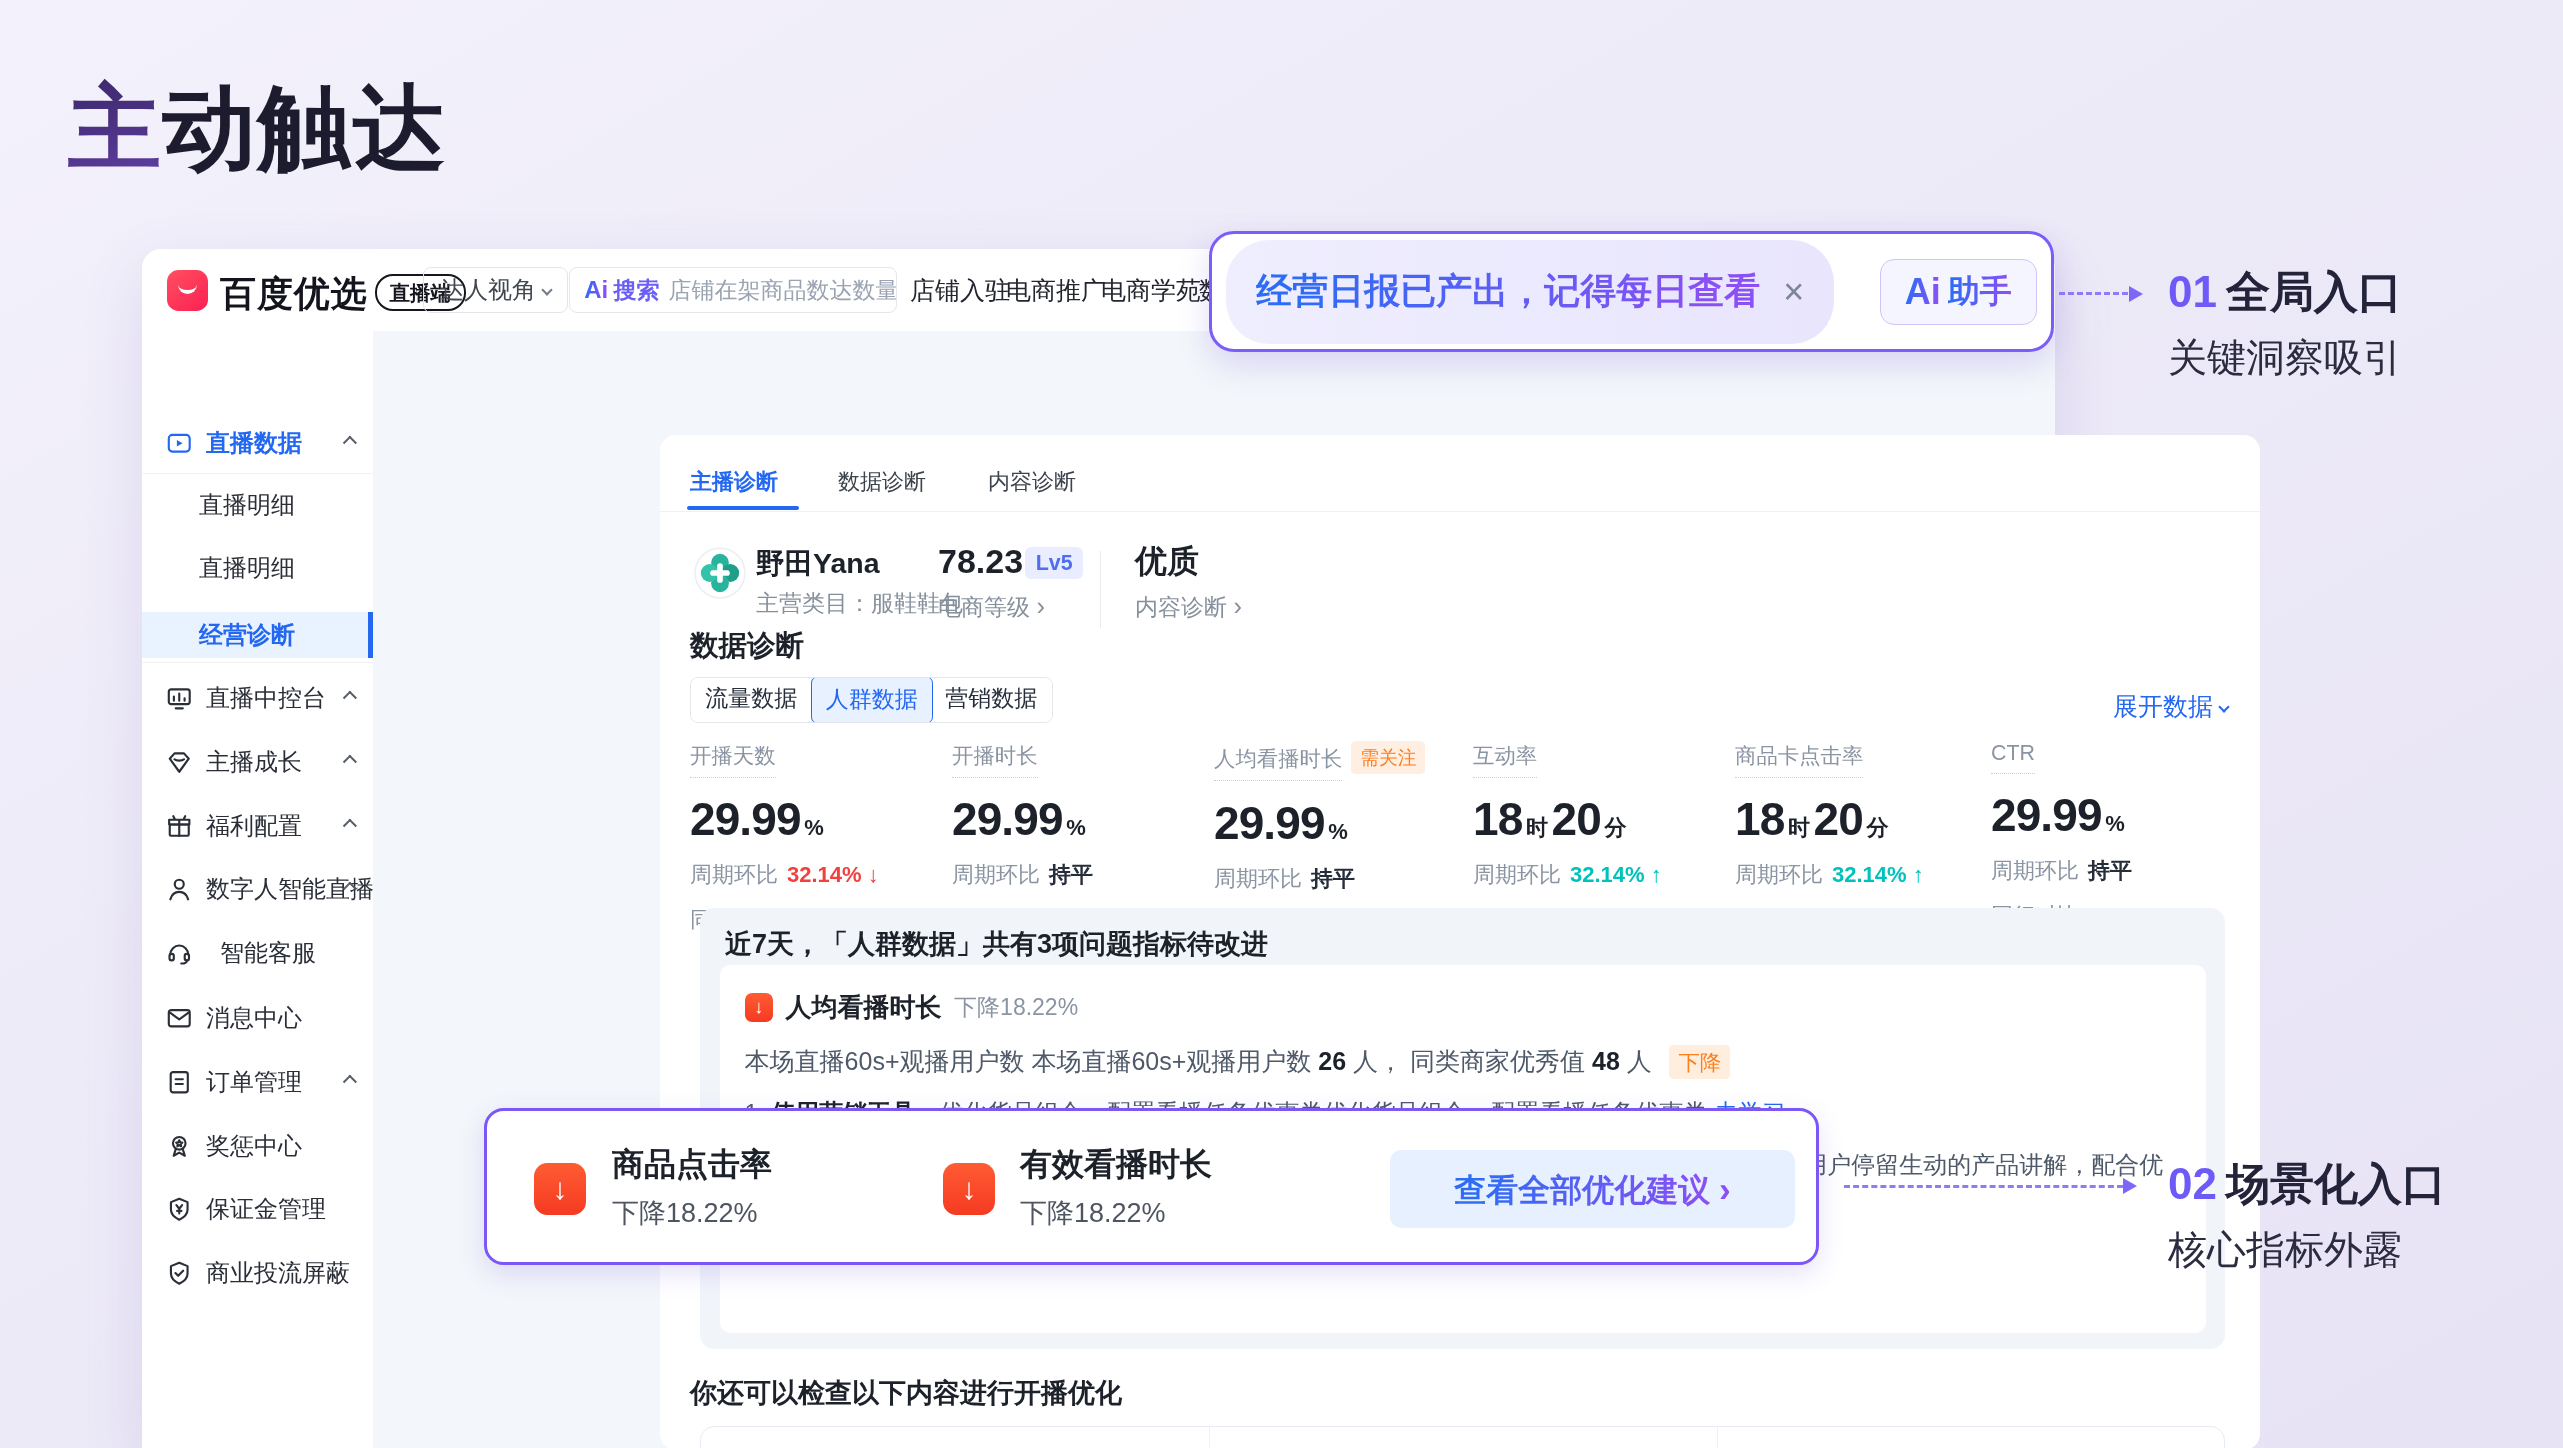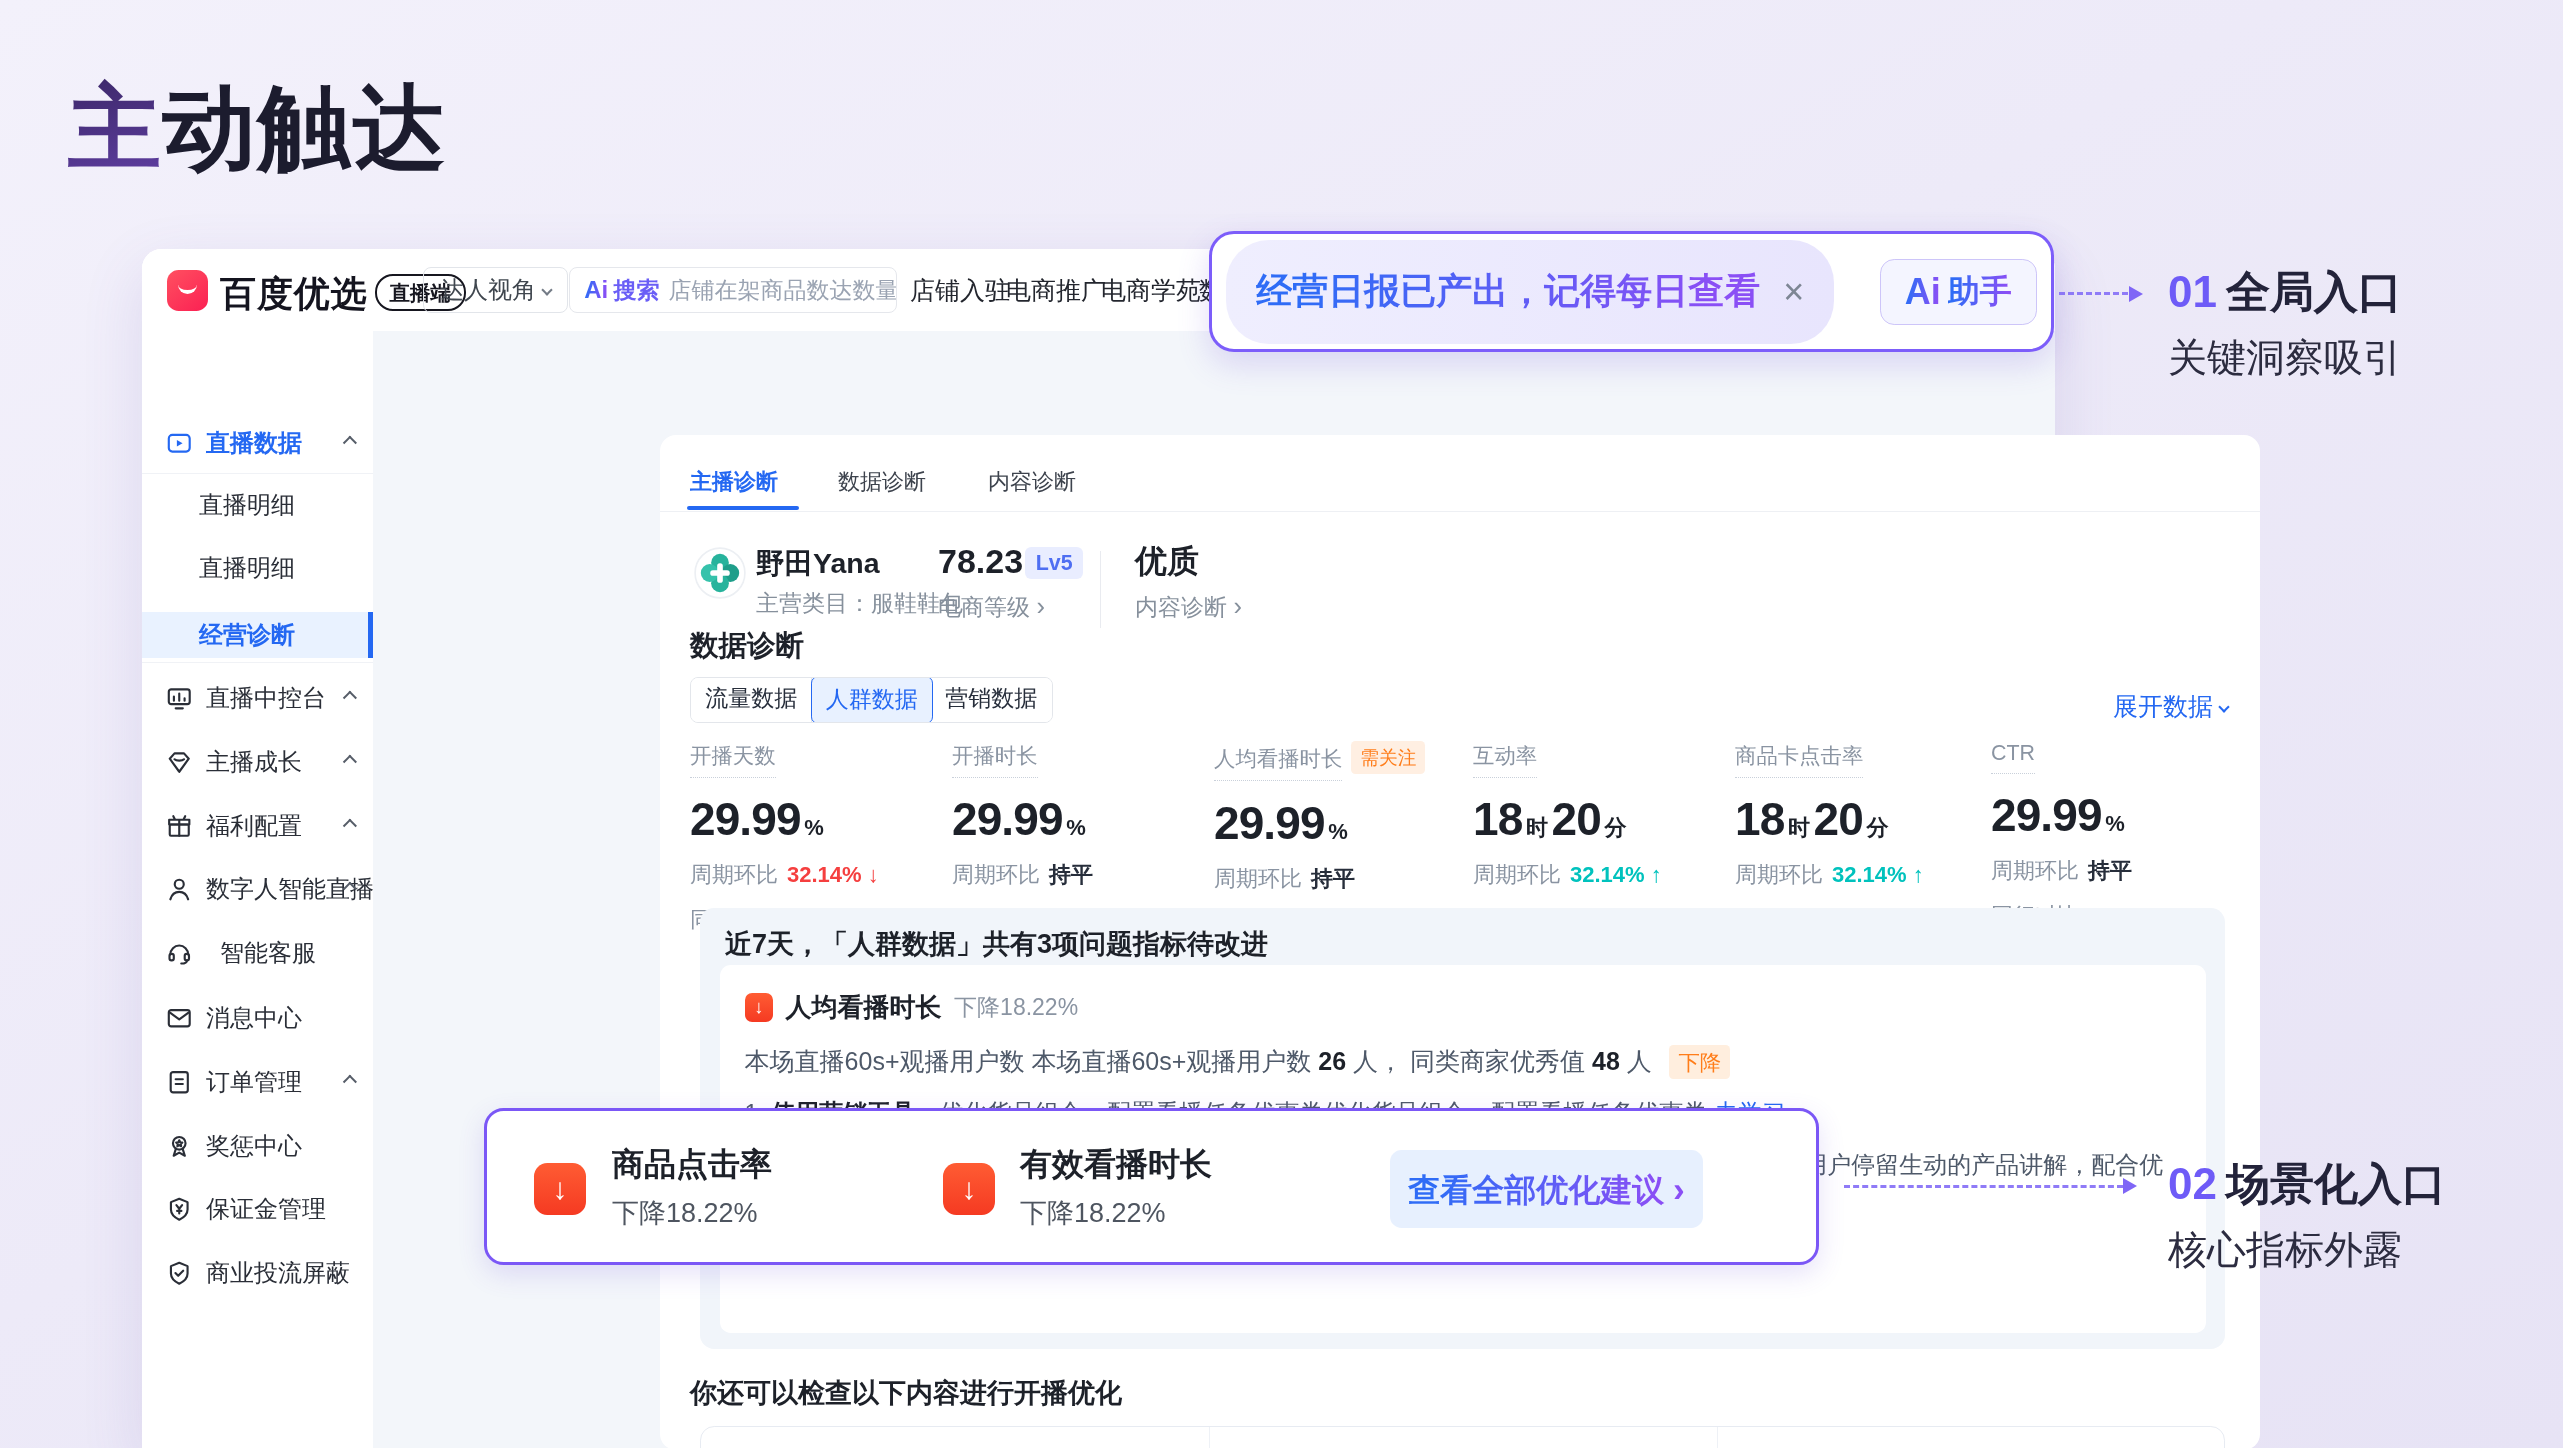--- a/index.html
+++ b/index.html
@@ -100,21 +100,21 @@
   .dn-badge { display:inline-block; margin-left:10.7px; font-size:21.4px; color:#ff7d1a; background:#ffeede; border-radius:4.4px; padding:2.7px 9px; }
   .tip { margin-top:16px; font-size:24px; color:#4e5969; line-height:36px; width:1433px; }
   .tip b { color:#1d2129; }
   .golearn { color:#2468f2; }
 
   
   .hibox { position:absolute; left:484px; top:1108px; width:1335px; height:157px; background:#fff; border:3.6px solid #7b57f6; border-radius:19.6px; box-shadow:0 9px 27px rgba(100,70,220,.16); z-index:6; }
   .hi-ic { position:absolute; top:52px; width:52px; height:52px; border-radius:13.3px; background:linear-gradient(180deg,#ff5c33,#f53a22); color:#fff; font-size:30px; font-weight:800; text-align:center; line-height:52px; }
   .hi-name { position:absolute; top:32px; font-size:32px; font-weight:700; color:#1d2129; }
   .hi-delta { position:absolute; top:84px; font-size:27px; color:#4e5560; }
-  .hi-btn { position:absolute; left:903px; top:39px; width:313px; height:78px; background:#e7f0fe; border-radius:11.6px; text-align:center; line-height:78px; font-size:32px; font-weight:700; }
+  .hi-btn { position:absolute; left:903px; top:39px; width:405px; height:78px; background:#e7f0fe; border-radius:11.6px; text-align:center; line-height:78px; font-size:32px; font-weight:700; }
 
   
   .foot-head { position:absolute; left:30px; top:940px; font-size:27px; font-weight:700; color:#1d2129; }
   .foot-cards { position:absolute; left:40px; top:991px; width:1525px; height:214px; background:#fff; border:1.8px solid #e7ebf2; border-radius:14.2px; }
   .fcol { position:absolute; top:0; width:508px; height:100%; padding:23px 27px; }
   .fcol + .fcol { border-left:0.9px solid #eef1f6; }
 
   
   .bubble { position:absolute; left:1209px; top:231px; width:845px; height:121px; background:#fff; border:3.6px solid #7c5dfa; border-radius:25px; box-shadow:0 12.5px 32px rgba(110,80,220,.20); z-index:10; display:flex; align-items:center; padding:0 14.2px; }
   .bub-pill { height:104px; border-radius:43px; background:linear-gradient(90deg,#efeefe,#e8e5fd); display:flex; align-items:center; padding:0 30px; gap:23px; }

